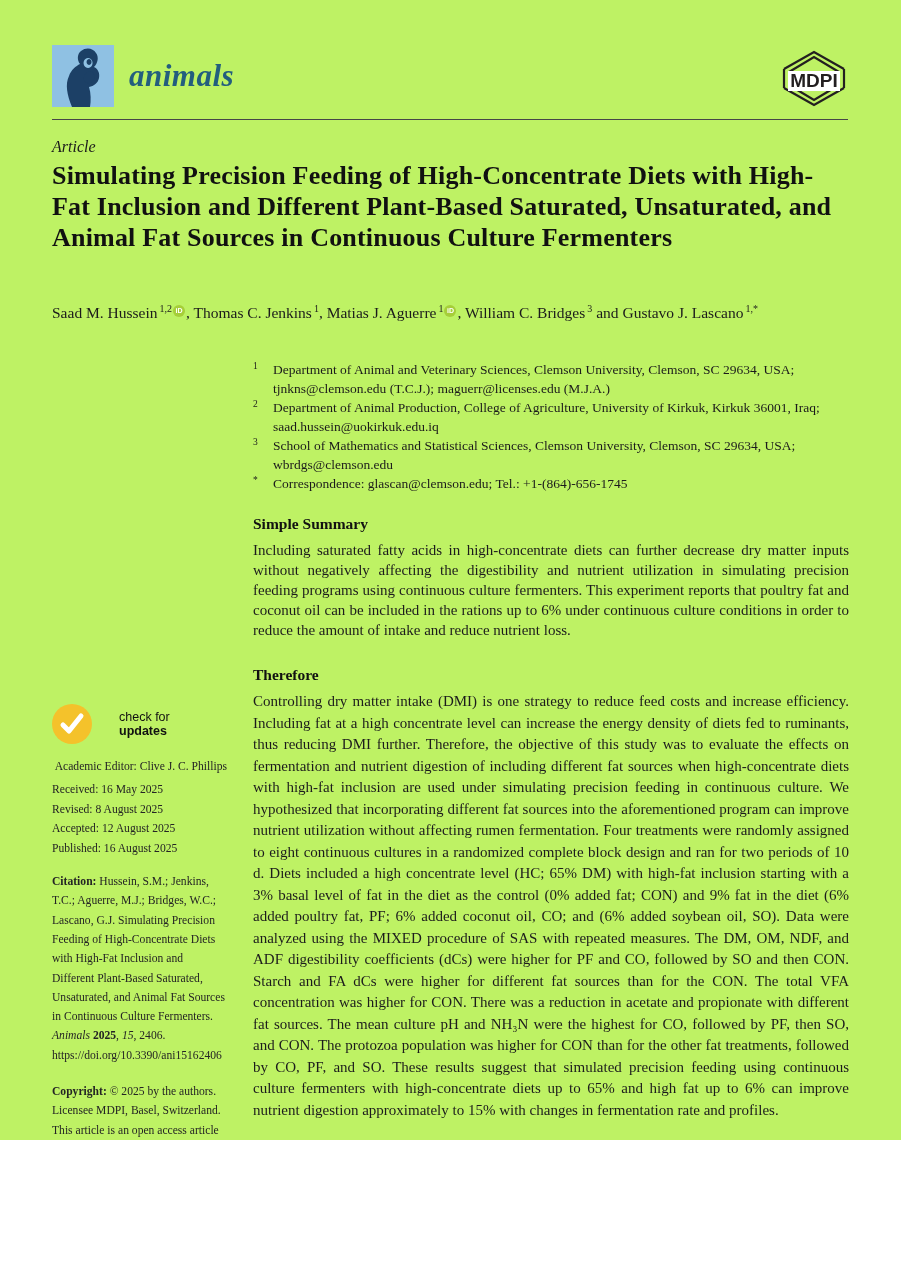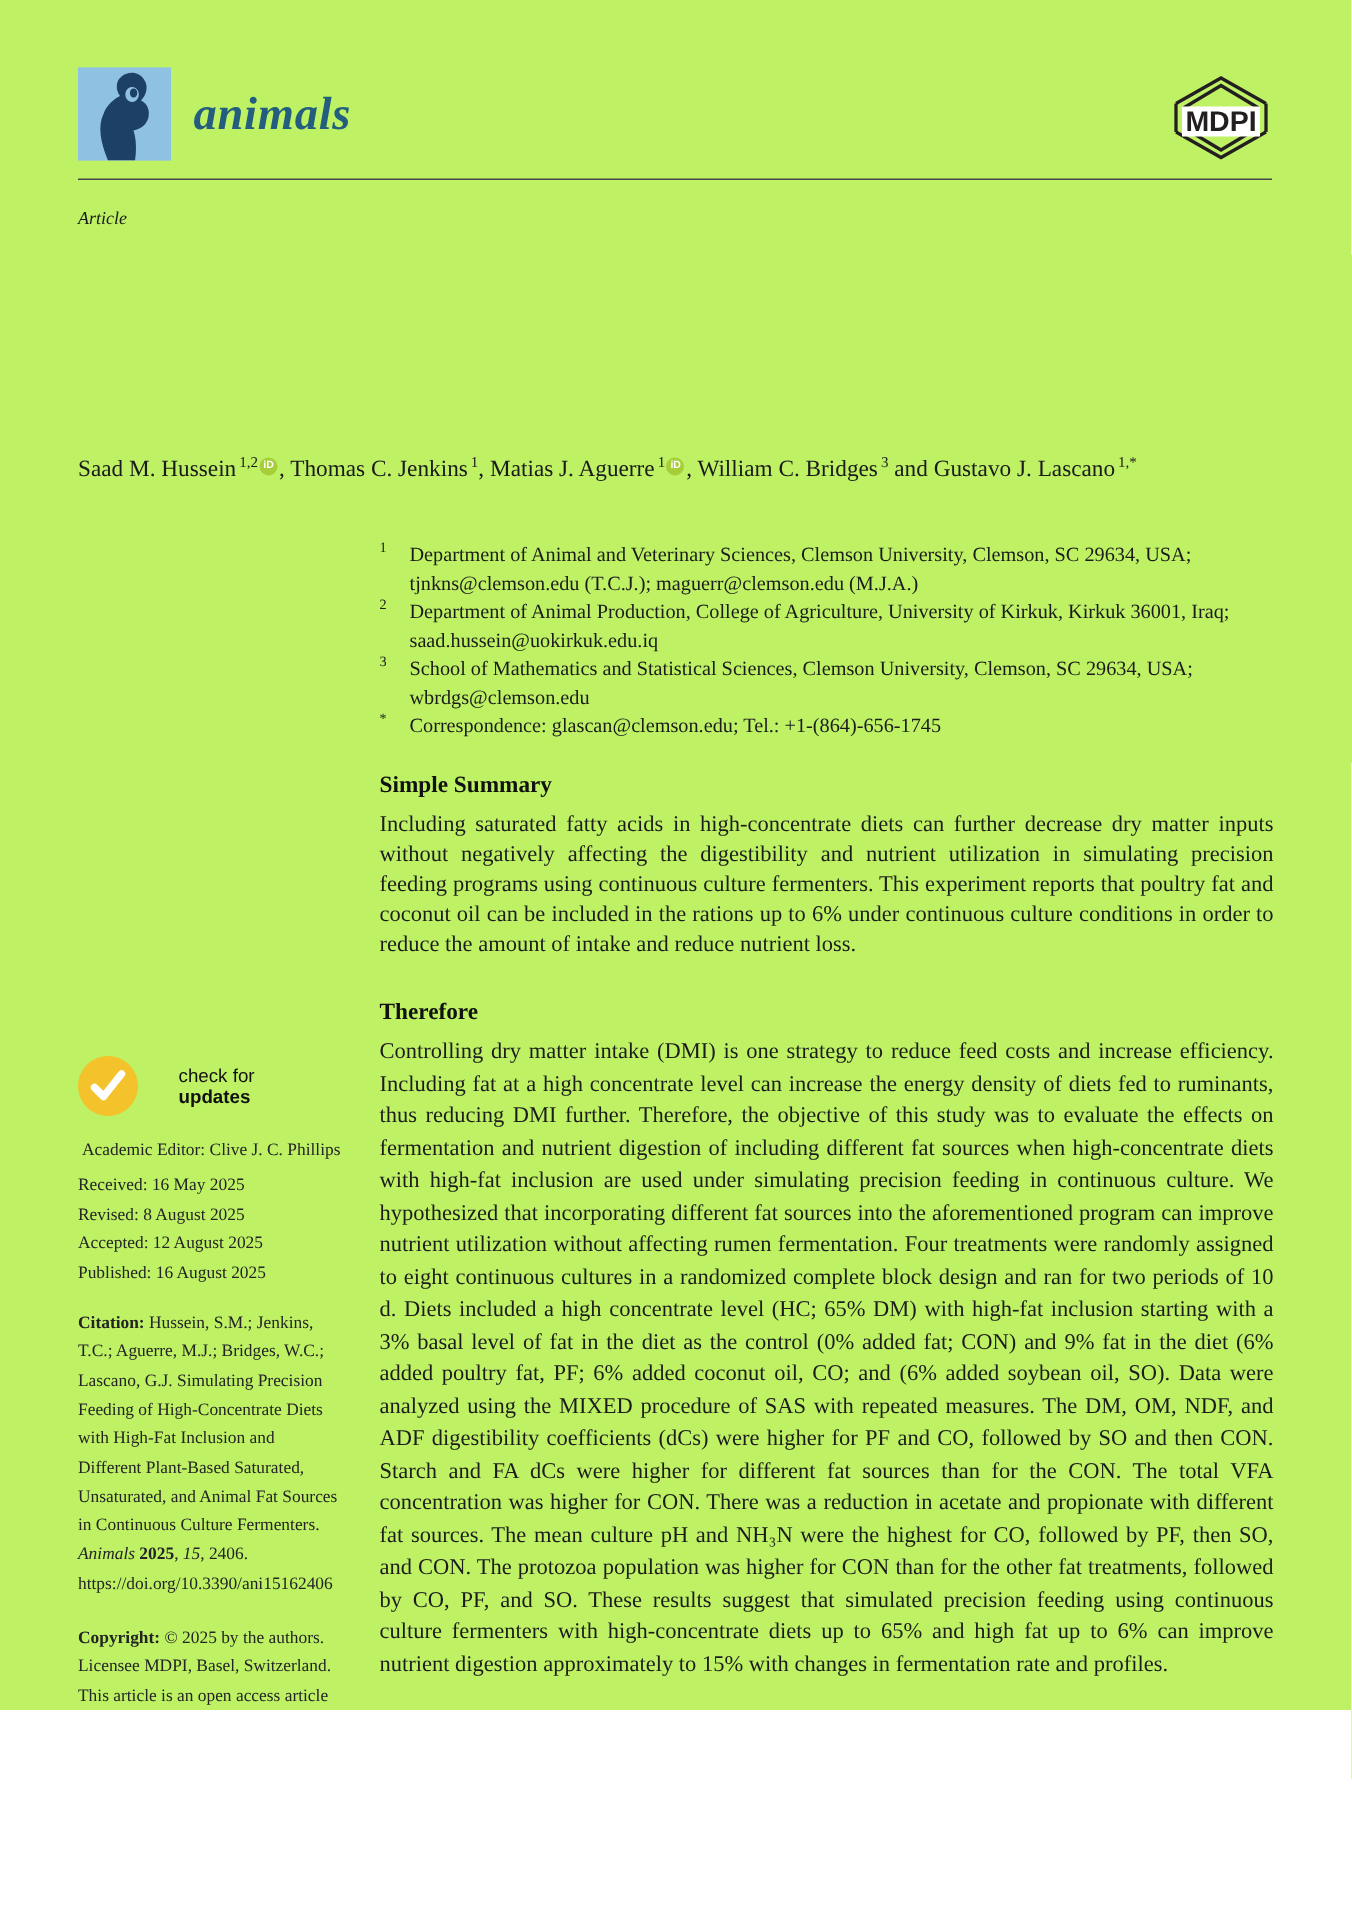--- a/index.html
+++ b/index.html
@@ -9,21 +9,21 @@
   }
 
   
   .header-left { position:absolute; left:52px; top:45px; display:flex; align-items:center; gap:15px; }
   .logo-box { width:62px; height:62px; background:var(--logo-bg,#8fc1e3); display:block; }
   .journal-name { font-size:31px; font-style:italic; font-weight:bold; color:var(--brand,#235e7e); letter-spacing:0.5px; }
   .mdpi-logo { position:absolute; right:50px; top:47px; width:74px; height:60px; }
   .header-rule { position:absolute; left:52px; right:53px; top:119px; border-top:1.5px solid #474747; height:0; }
 
   
-  .article-type { position:absolute; left:52px; top:138px; font-size:12px; font-style:italic; color:#1b1b1b; }
+  .article-type { position:absolute; left:52px; top:138px; font-size:16px; font-style:italic; color:#1b1b1b; }
   .paper-title {
     position:absolute; left:52px; top:160px; width:786px;
     font-size:26px; font-weight:bold; line-height:31px; color:#111111; letter-spacing:0.2px;
   }
   .authors-line { position:absolute; left:52px; top:304px; width:820px; font-size:15.5px; color:#1b1b1b; }
   .author-sup { font-size:10px; position:relative; top:-6px; }
   .orcid {
     display:inline-block; width:12px; height:12px; border-radius:50%;
     background:var(--orcid,#a6ce39); color:#ffffff; font-family:"Liberation Sans",sans-serif;
     font-size:7px; font-weight:bold; line-height:12px; text-align:center;
@@ -92,20 +92,21 @@
         <polyline points="12,38 37,53 62,38"></polyline>
       </g>
       <rect x="11" y="24" width="52" height="20" fill="#ffffff"></rect>
       <text x="37" y="40" text-anchor="middle" font-family="Liberation Sans, sans-serif" font-size="19" font-weight="bold" fill="#231f20">MDPI</text>
     </svg>
   </div>
 
   <div class="header-rule"></div>
 
   <div class="article-type">Article</div>
+  <h1 class="paper-title" style="margin:0;">Simulating Precision Feeding of High-Concentrate Diets with High-Fat Inclusion and Different Plant-Based Saturated, Unsaturated, and Animal Fat Sources in Continuous Culture Fermenters</h1>
   <div class="authors-line"><span>Saad M. Hussein</span><span class="author-sup"> 1,2</span><span class="orcid">iD</span><span>, </span><span>Thomas C. Jenkins</span><span class="author-sup"> 1</span><span>, </span><span>Matias J. Aguerre</span><span class="author-sup"> 1</span><span class="orcid">iD</span><span>, </span><span>William C. Bridges</span><span class="author-sup"> 3</span><span> and </span><span>Gustavo J. Lascano</span><span class="author-sup"> 1,*</span></div>
 
   <div class="main">
 
     <div class="sidecol">
       <div class="badge">
         <span class="badge-circle">
           <svg width="40" height="40" viewBox="0 0 40 40">
             <circle cx="20" cy="20" r="20" fill="#f4c22b"></circle>
             <path d="M11,21 L17,27 L29,12" stroke="#ffffff" stroke-width="5" fill="none" stroke-linecap="round" stroke-linejoin="round"></path>
@@ -125,21 +126,21 @@
       <p class="side-date">Published: 16 August 2025</p>
 
       <p class="side-citation"><span class="pt-b">Citation: </span><span>Hussein, S.M.; Jenkins, T.C.; Aguerre, M.J.; Bridges, W.C.; Lascano, G.J. Simulating Precision Feeding of High-Concentrate Diets with High-Fat Inclusion and Different Plant-Based Saturated, Unsaturated, and Animal Fat Sources in Continuous Culture Fermenters. </span><span class="pt-i">Animals </span><span class="pt-b">2025</span><span>, </span><span class="pt-i">15</span><span>, 2406. https://doi.org/10.3390/ani15162406</span></p>
       <p class="side-copyright"><span class="pt-b">Copyright: </span><span>© 2025 by the authors. Licensee MDPI, Basel, Switzerland. This article is an open access article distributed under the terms and conditions of the Creative Commons Attribution (CC BY) license (https://creativecommons.org/licenses/by/4.0/).</span></p>
     </div>
 
     <div class="maincol">
       <div class="affiliations">
           <div class="aff-row">
             <span class="aff-marker">1</span>
-            <span class="aff-text">Department of Animal and Veterinary Sciences, Clemson University, Clemson, SC 29634, USA; tjnkns@clemson.edu (T.C.J.); maguerr@clemson.edu (M.J.A.)</span>
+            <span class="aff-text">Department of Animal and Veterinary Sciences, Clemson University, Clemson, SC 29634, USA; tjnkns@clemson.edu (T.C.J.); maguerr@licenses.edu (M.J.A.)</span>
           </div>
           <div class="aff-row">
             <span class="aff-marker">2</span>
             <span class="aff-text">Department of Animal Production, College of Agriculture, University of Kirkuk, Kirkuk 36001, Iraq; saad.hussein@uokirkuk.edu.iq</span>
           </div>
           <div class="aff-row">
             <span class="aff-marker">3</span>
             <span class="aff-text">School of Mathematics and Statistical Sciences, Clemson University, Clemson, SC 29634, USA; wbrdgs@clemson.edu</span>
           </div>
           <div class="aff-row">

